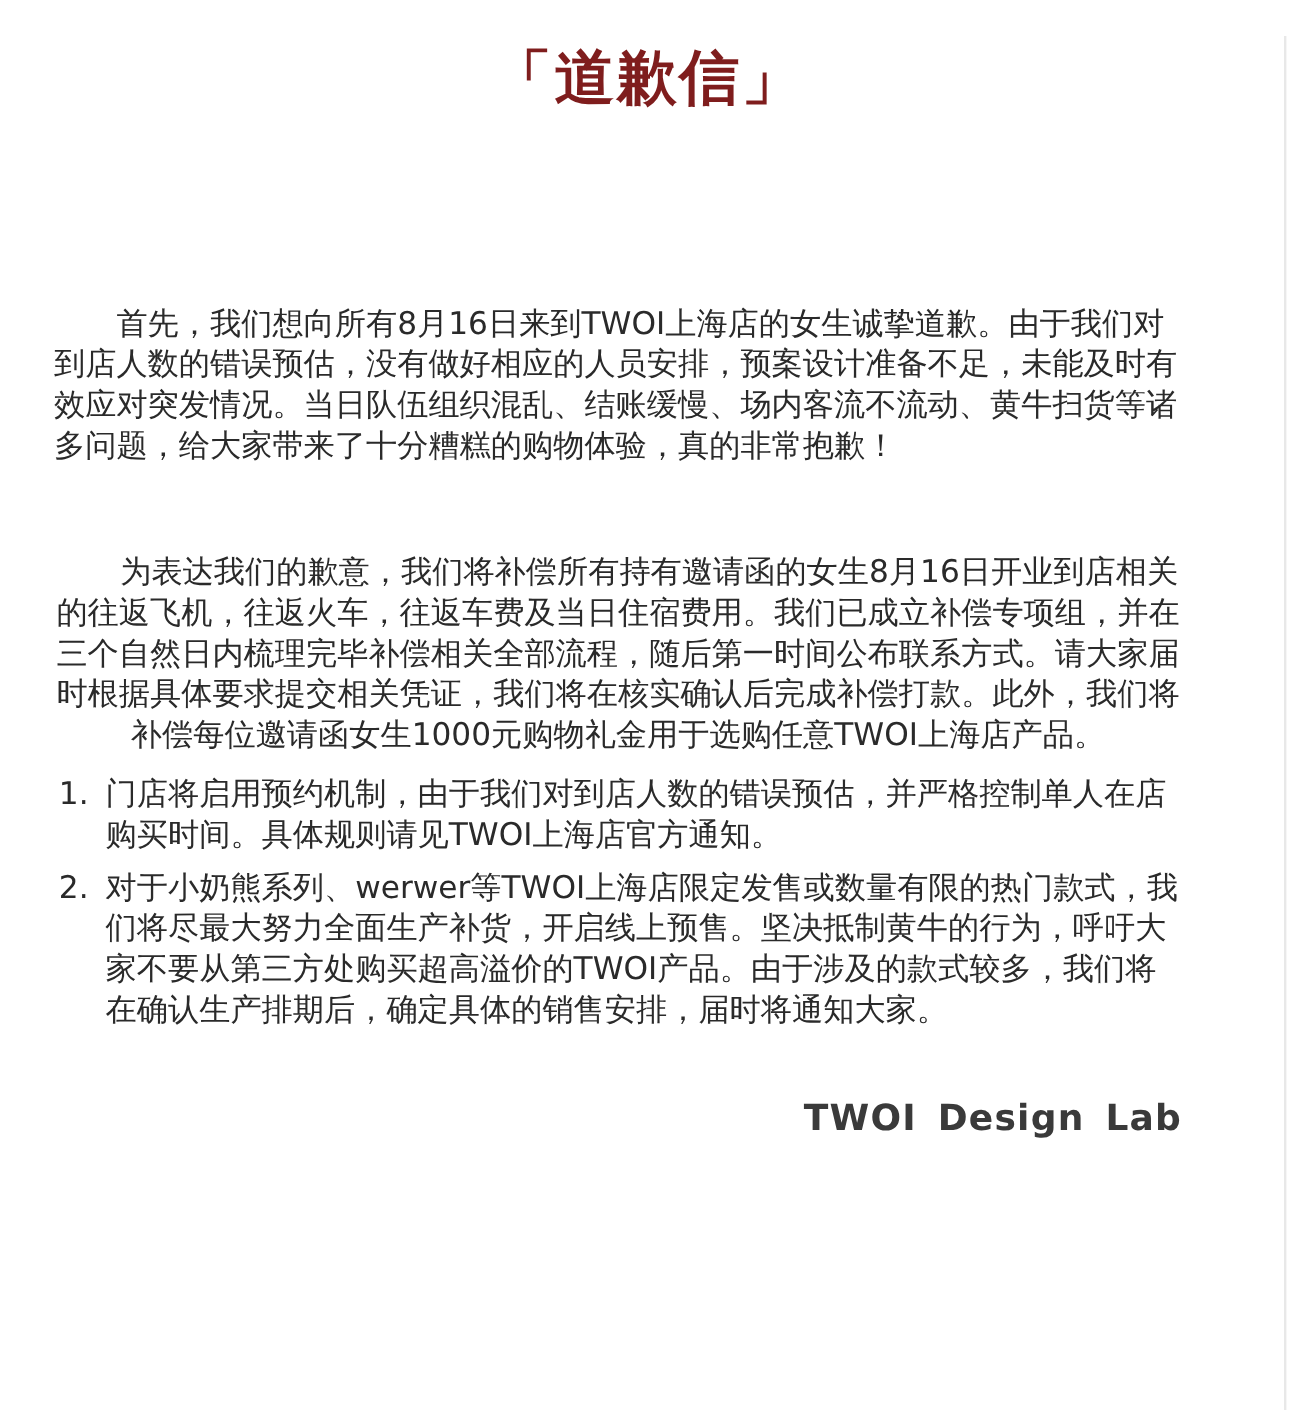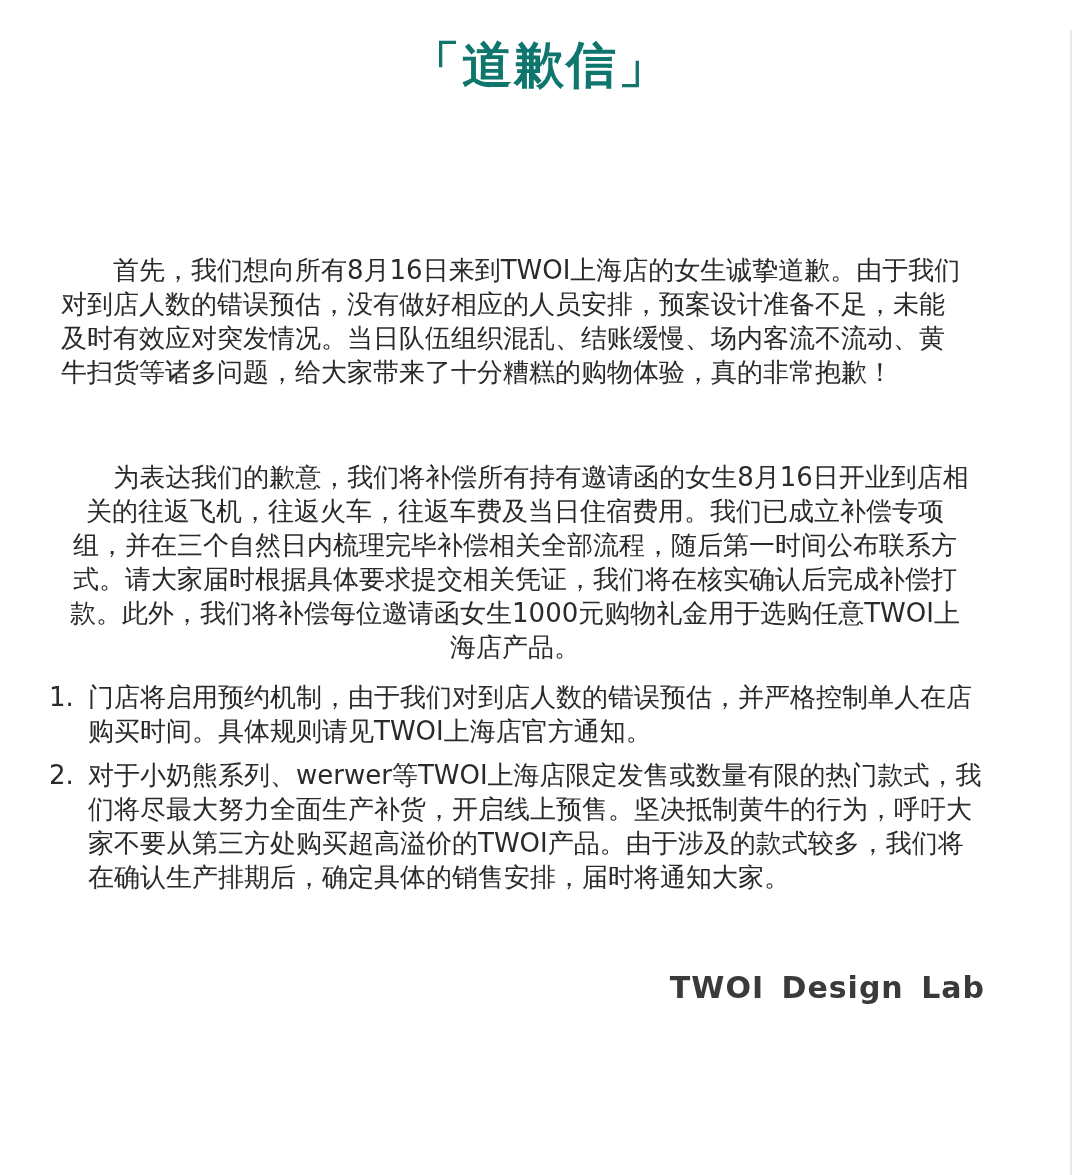--- a/index.html
+++ b/index.html
@@ -19,32 +19,32 @@
     height: 100%;
     position: relative;
     background: #ffffff;
   }
   .title {
     margin: 30px 0 0 0;
     text-align: center;
     font-size: 50px;
     line-height: 70px;
     font-weight: 700;
-    color: #0f766e;
+    color: #7f1d1d;
     letter-spacing: 2px;
   }
   .content {
     margin: 0 95px 0 45px;
     font-size: 26px;
     line-height: 34px;
     color: #2a2a2a;
     text-align: left;
   }
   .para {
-    margin: 16px;
+    margin: 0;
   }
   .p-apology {
     margin-top: 153px;
     text-indent: 2em;
   }
   .p-comp {
     margin-top: 71px;
     text-indent: 2em;
     text-align: center;
   }
@@ -61,21 +61,21 @@
   .num {
     flex: none;
     width: 43px;
     padding-left: 4px;
     box-sizing: border-box;
   }
   .li-text {
     flex: 1;
   }
   .signature {
-    margin-top: 72px;
+    margin-top: 52px;
     text-align: right;
     font-weight: 700;
     font-size: 30px;
     line-height: 44px;
     color: #3a3a3a;
     letter-spacing: 1px;
     word-spacing: 6px;
   }
   .page-edge-v {
     position: absolute;

